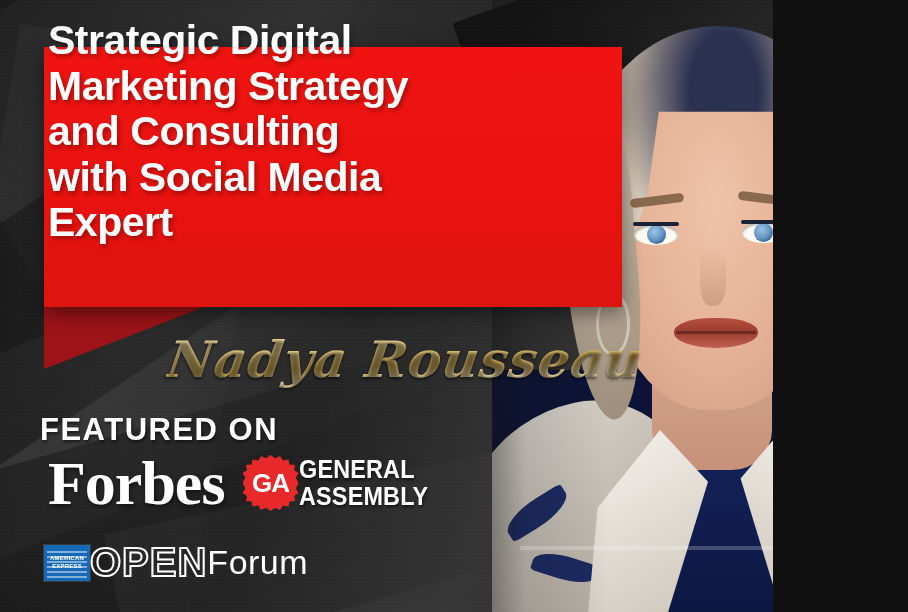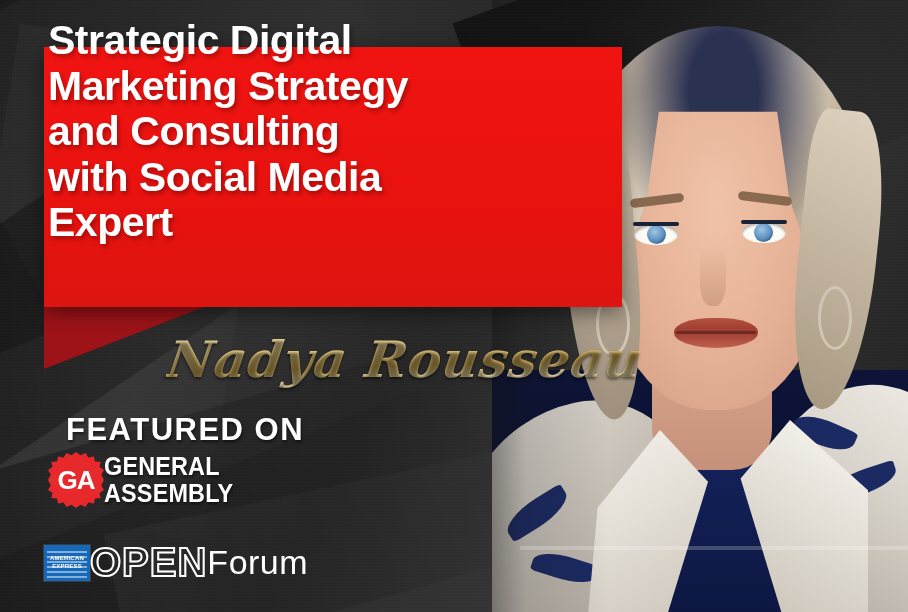--- a/index.html
+++ b/index.html
@@ -1,18 +1,18 @@
 <!DOCTYPE html>
 <html><head>
 <meta charset="utf-8">
 <style>
   html,body{margin:0;padding:0;background:#101010;}
   *{box-sizing:border-box;}
   .stage{
-    position:relative;width:908px;height:612px;overflow:hidden;
+    position:relative;width:773px;height:612px;overflow:hidden;
     background:#0f766e;
     font-family:"Liberation Sans", sans-serif;
   }
   
   .bg-base{
     position:absolute;inset:0;
     background:
       linear-gradient(118deg,#1a1a1a 0%,#2e2e2e 28%,#262626 48%,#333333 70%,#1e1e1e 100%);
   }
   .facet{position:absolute;pointer-events:none;}
@@ -142,21 +142,21 @@
     background:linear-gradient(178deg,#f5e3ae 0%,#e9cf86 34%,#cda954 58%,#f3e2ad 78%,#c59c46 100%);
     -webkit-background-clip:text;background-clip:text;
     -webkit-text-fill-color:transparent;color:#e6c878;
     text-shadow:0 2px 3px rgba(0,0,0,.5);
     transform:skewX(-8deg);
     white-space:nowrap;
   }
 
   
   .featured-on{
-    position:absolute;left:66px;top:412px;z-index:14;
+    position:absolute;left:40px;top:412px;z-index:14;
     color:#fff;font-weight:700;font-size:31px;letter-spacing:1.5px;
     text-shadow:1px 2px 3px rgba(0,0,0,.55);
   }
   .logo-row{position:absolute;left:48px;top:452px;z-index:14;
     display:flex;align-items:center;gap:18px;}
   .forbes{
     font-family:"Liberation Serif", serif;font-weight:700;
     font-size:62px;line-height:1;color:#ffffff;letter-spacing:-1px;
     text-shadow:1px 2px 4px rgba(0,0,0,.6);
   }
@@ -251,20 +251,21 @@
 Marketing Strategy
 and Consulting
 with Social Media
 Expert</div>
 
   <div class="name-script">Nadya Rousseau</div>
 
   <div class="featured-on">FEATURED ON</div>
 
   <div class="logo-row">
+    <div class="forbes">Forbes</div>
     <div class="ga-wrap">
       <div class="ga-badge">GA</div>
       <div class="ga-text">
         <div>GENERAL</div>
         <div>ASSEMBLY</div>
       </div>
     </div>
   </div>
 
   <div class="openforum">

